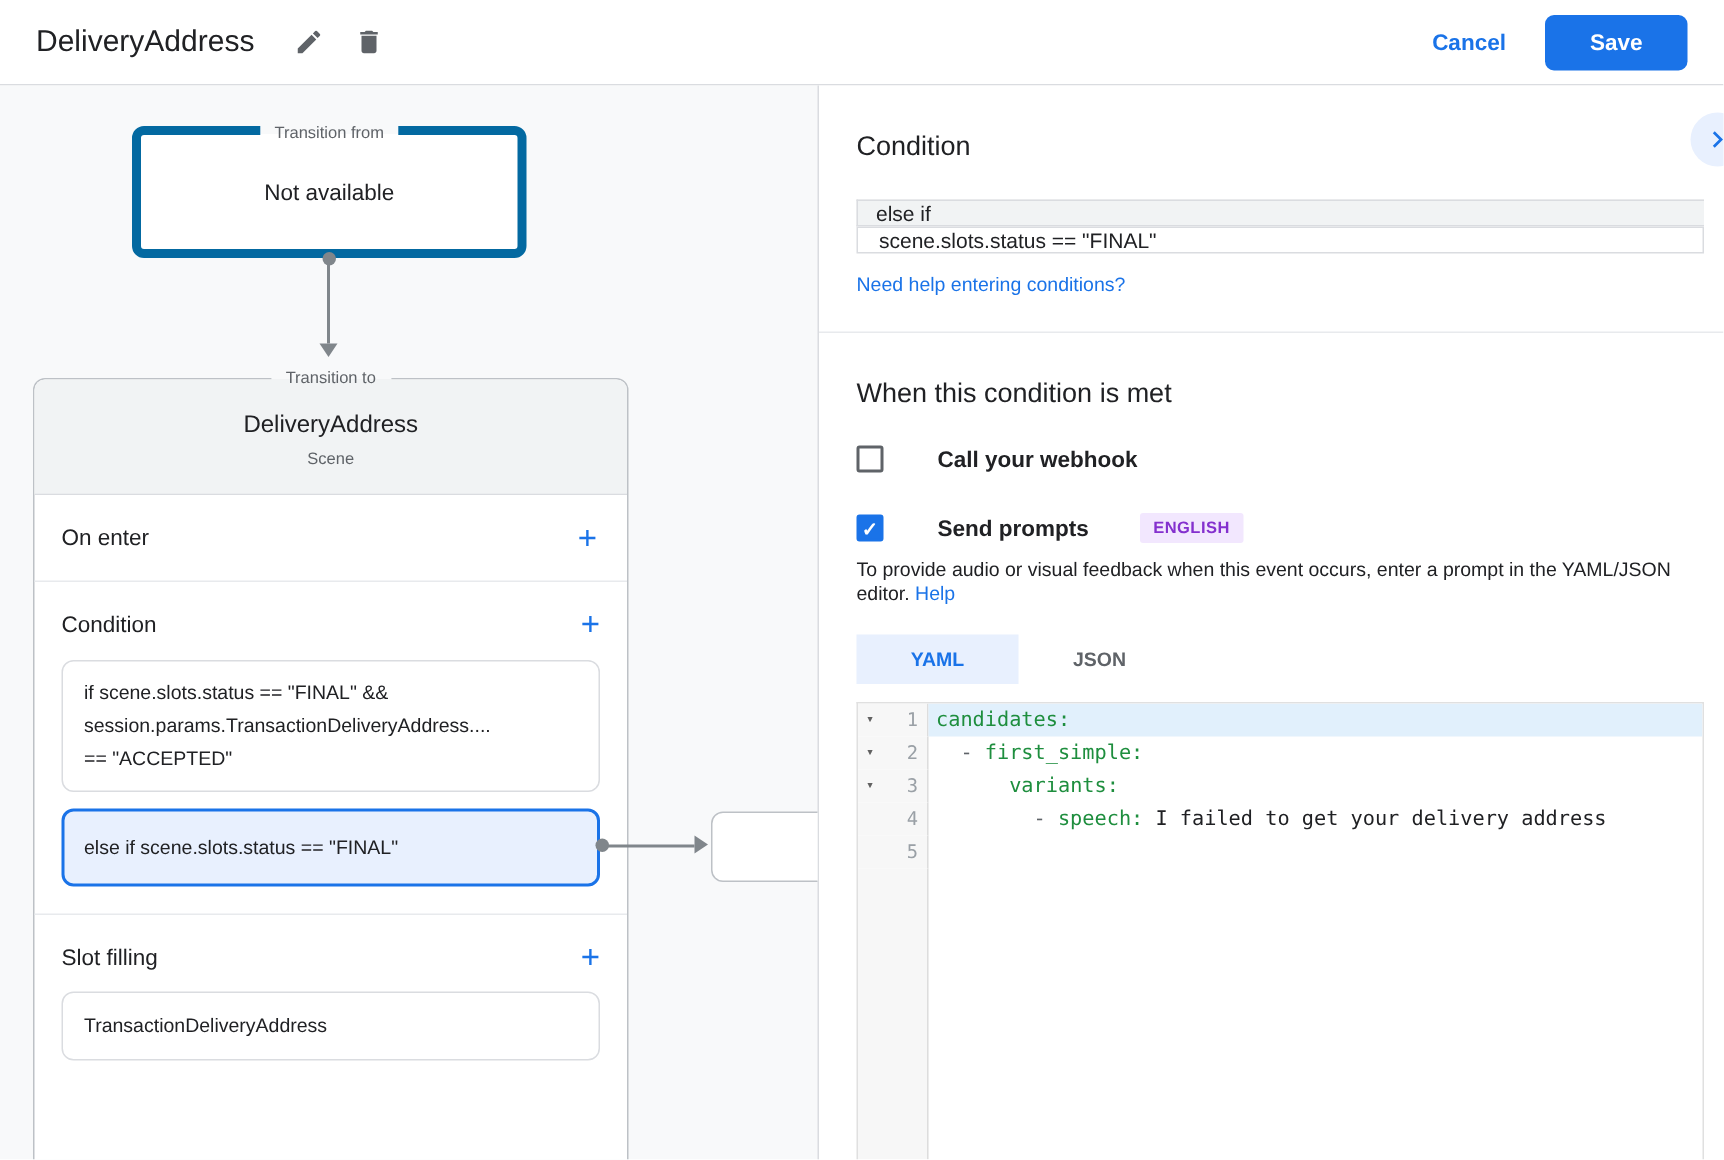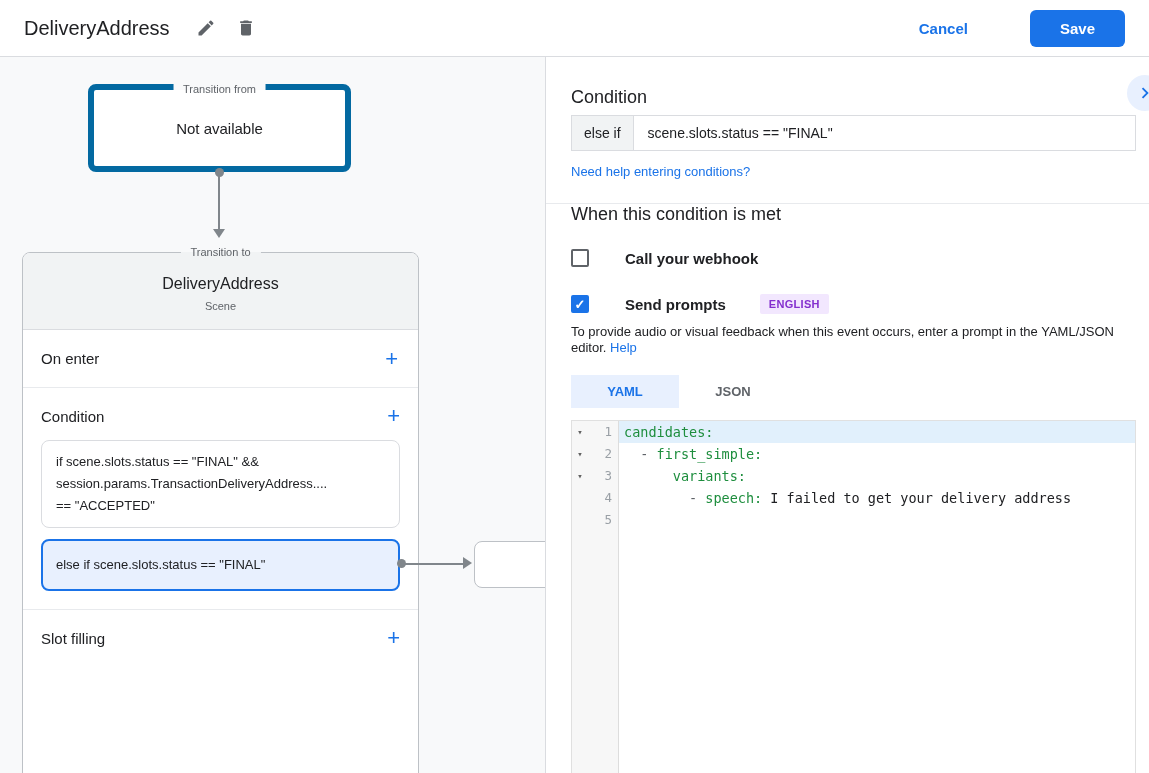--- a/index.html
+++ b/index.html
@@ -14,21 +14,21 @@
   html,body{margin:0;padding:0;}
   body{
     width:1149px;height:773px;overflow:hidden;background:#fff;color:#202124;
     font-family:"Liberation Sans",sans-serif;position:relative;
   }
   
   .topbar{height:57px;border-bottom:1px solid #dadce0;display:flex;align-items:center;padding:0 24px;background:#fff;}
   .page-title{font-size:20px;color:#202124;margin-right:24px;}
   .iconbtn{width:24px;height:24px;display:flex;align-items:center;justify-content:center;margin-right:16px;cursor:pointer;background:none;border:none;padding:0;}
   .spacer{flex:1;}
-  .cancel-btn{background:none;border:none;color:var(--c-accent);font-size:15px;font-weight:bold;font-family:inherit;margin-right:56px;cursor:pointer;}
+  .cancel-btn{background:none;border:none;color:var(--c-accent);font-size:15px;font-weight:bold;font-family:inherit;margin-right:20px;cursor:pointer;}
   .save-btn{background:var(--c-accent);border:none;color:#fff;font-size:15px;font-weight:bold;font-family:inherit;padding:10px 30px;border-radius:6px;cursor:pointer;}
   
   .main{display:flex;height:716px;}
   .canvas{position:relative;width:546px;min-width:546px;background:#f8f9fa;border-right:1px solid #dadce0;overflow:hidden;}
   
   .legend{position:absolute;top:-8px;left:50%;transform:translateX(-50%);font-size:11px;color:#5f6368;padding:0 10px;white-space:nowrap;line-height:15px;}
   .from-node{position:absolute;left:88px;top:27px;width:263px;height:88px;background:#fff;border:6px solid #0369a1;border-radius:8px;display:flex;align-items:center;justify-content:center;}
   .from-node .legend{background:linear-gradient(#f8f9fa 50%,#ffffff 50%);}
   .node-value{font-size:15px;color:#202124;}
   .vdot{position:absolute;left:215px;top:111px;width:9px;height:9px;border-radius:50%;background:#80868b;}
@@ -49,26 +49,26 @@
   .cond-item.selected{background:var(--c-selected_bg);border:2px solid var(--c-accent);padding:13px 13px;white-space:nowrap;overflow:hidden;}
   .slot-item{margin-top:10px;border:1px solid #dadce0;border-radius:8px;padding:11px 14px;font-size:13px;line-height:22px;color:#202124;background:#fff;cursor:pointer;}
   .hdot{position:absolute;left:397px;top:502px;width:9px;height:9px;border-radius:50%;background:#80868b;}
   .hline{position:absolute;left:402px;top:506px;width:61px;height:2px;background:#80868b;}
   .harrow{position:absolute;left:463px;top:500px;width:0;height:0;border-top:6px solid transparent;border-bottom:6px solid transparent;border-left:9px solid #80868b;}
   .target-node{position:absolute;left:474px;top:484px;width:100px;height:47px;background:#fff;border:1px solid #bdc1c6;border-radius:8px;cursor:pointer;}
   
   .panel{flex:1;background:#fff;position:relative;display:flex;flex-direction:column;padding:0 13px 0 25px;}
   .panel-title{margin-top:30px;font-size:18px;color:#202124;}
   .chev-btn{position:absolute;left:581px;top:18px;width:36px;height:36px;border-radius:50%;background:var(--c-selected_bg);display:flex;align-items:center;justify-content:center;cursor:pointer;border:none;padding:0;}
-  .cond-input-row{display:flex;margin-top:7px;height:36px;}
+  .cond-input-row{display:flex;margin-top:25px;height:36px;flex-direction:column;}
   .cond-prefix{background:#f1f3f4;border:1px solid #dadce0;border-right:none;display:flex;align-items:center;padding:0 12px;font-size:14px;color:#202124;}
   .cond-value{flex:1;border:1px solid #dadce0;background:#fff;padding:0 14px;font-size:14px;color:#202124;font-family:inherit;outline:none;}
   .help-link{margin-top:13px;font-size:13px;color:var(--c-accent);cursor:pointer;width:max-content;}
   .divider{height:1px;background:#e8eaed;margin:24px -13px 0 -25px;}
-  .met-heading{font-size:18px;color:#202124;}
+  .met-heading{margin-top:30px;font-size:18px;color:#202124;}
   .check-row{display:flex;align-items:center;margin-top:24px;gap:20px;}
   .check-row.second{margin-top:27px;}
   .checkbox{width:18px;height:18px;border:2px solid #5f6368;border-radius:2px;margin-right:16px;display:flex;align-items:center;justify-content:center;font-size:13px;cursor:pointer;background:#fff;color:#fff;flex-shrink:0;}
   .checkbox.checked{background:var(--c-accent);border-color:var(--c-accent);font-weight:bold;}
   .check-label{font-size:15px;font-weight:bold;color:#202124;}
   .badge{margin-left:14px;background:var(--c-badge_bg);color:var(--c-badge_text);font-size:11px;font-weight:bold;padding:4px 9px;border-radius:2px;letter-spacing:.3px;}
   .desc{margin-top:10px;font-size:13px;line-height:16px;color:#202124;max-width:565px;}
   .desc .help2{color:var(--c-accent);cursor:pointer;}
   .tabs{display:flex;margin-top:19px;}
   .tab{width:108px;height:33px;display:flex;align-items:center;justify-content:center;font-size:13px;font-weight:bold;color:#5f6368;cursor:pointer;}
@@ -146,20 +146,21 @@
             <div class="cond-item selected">else if scene.slots.status == "FINAL"</div>
           </div>
       </div>
 
       <div class="card-block last">
         <div class="block-head">
           <span class="row-label">Slot filling</span>
           <button class="plus">+</button>
         </div>
         <div>
+            <div class="slot-item">TransactionDeliveryAddress</div>
           </div>
       </div>
     </div>
 
     <div class="hdot"></div>
     <div class="hline"></div>
     <div class="harrow"></div>
     <div class="target-node"></div>
   </div>
 

